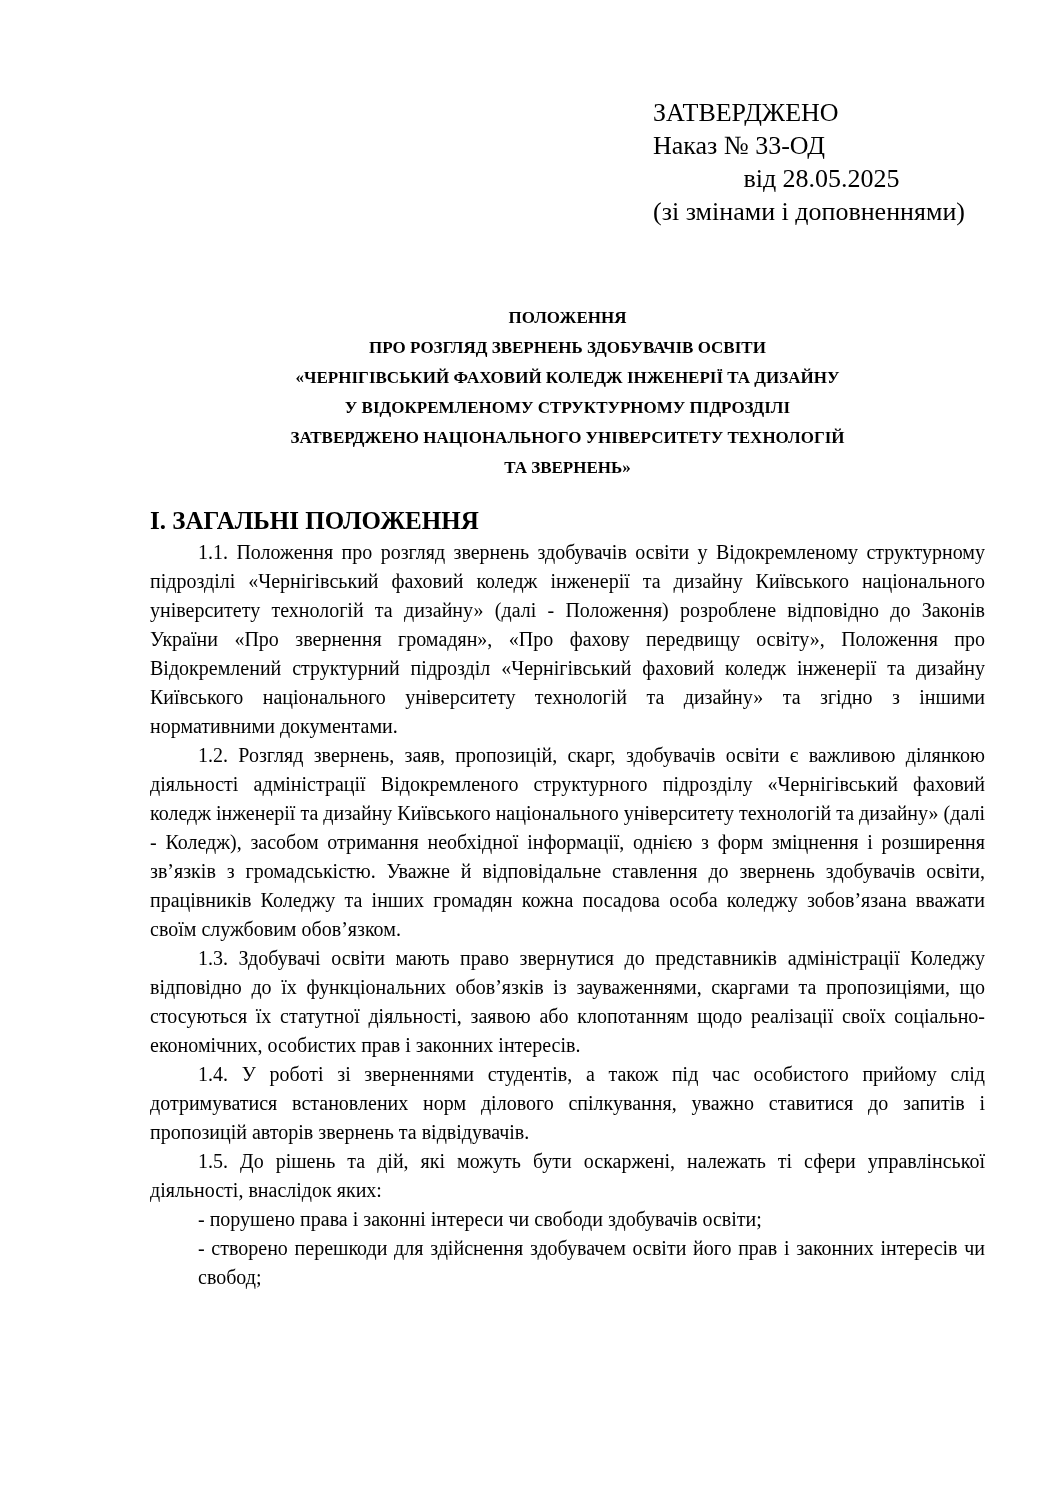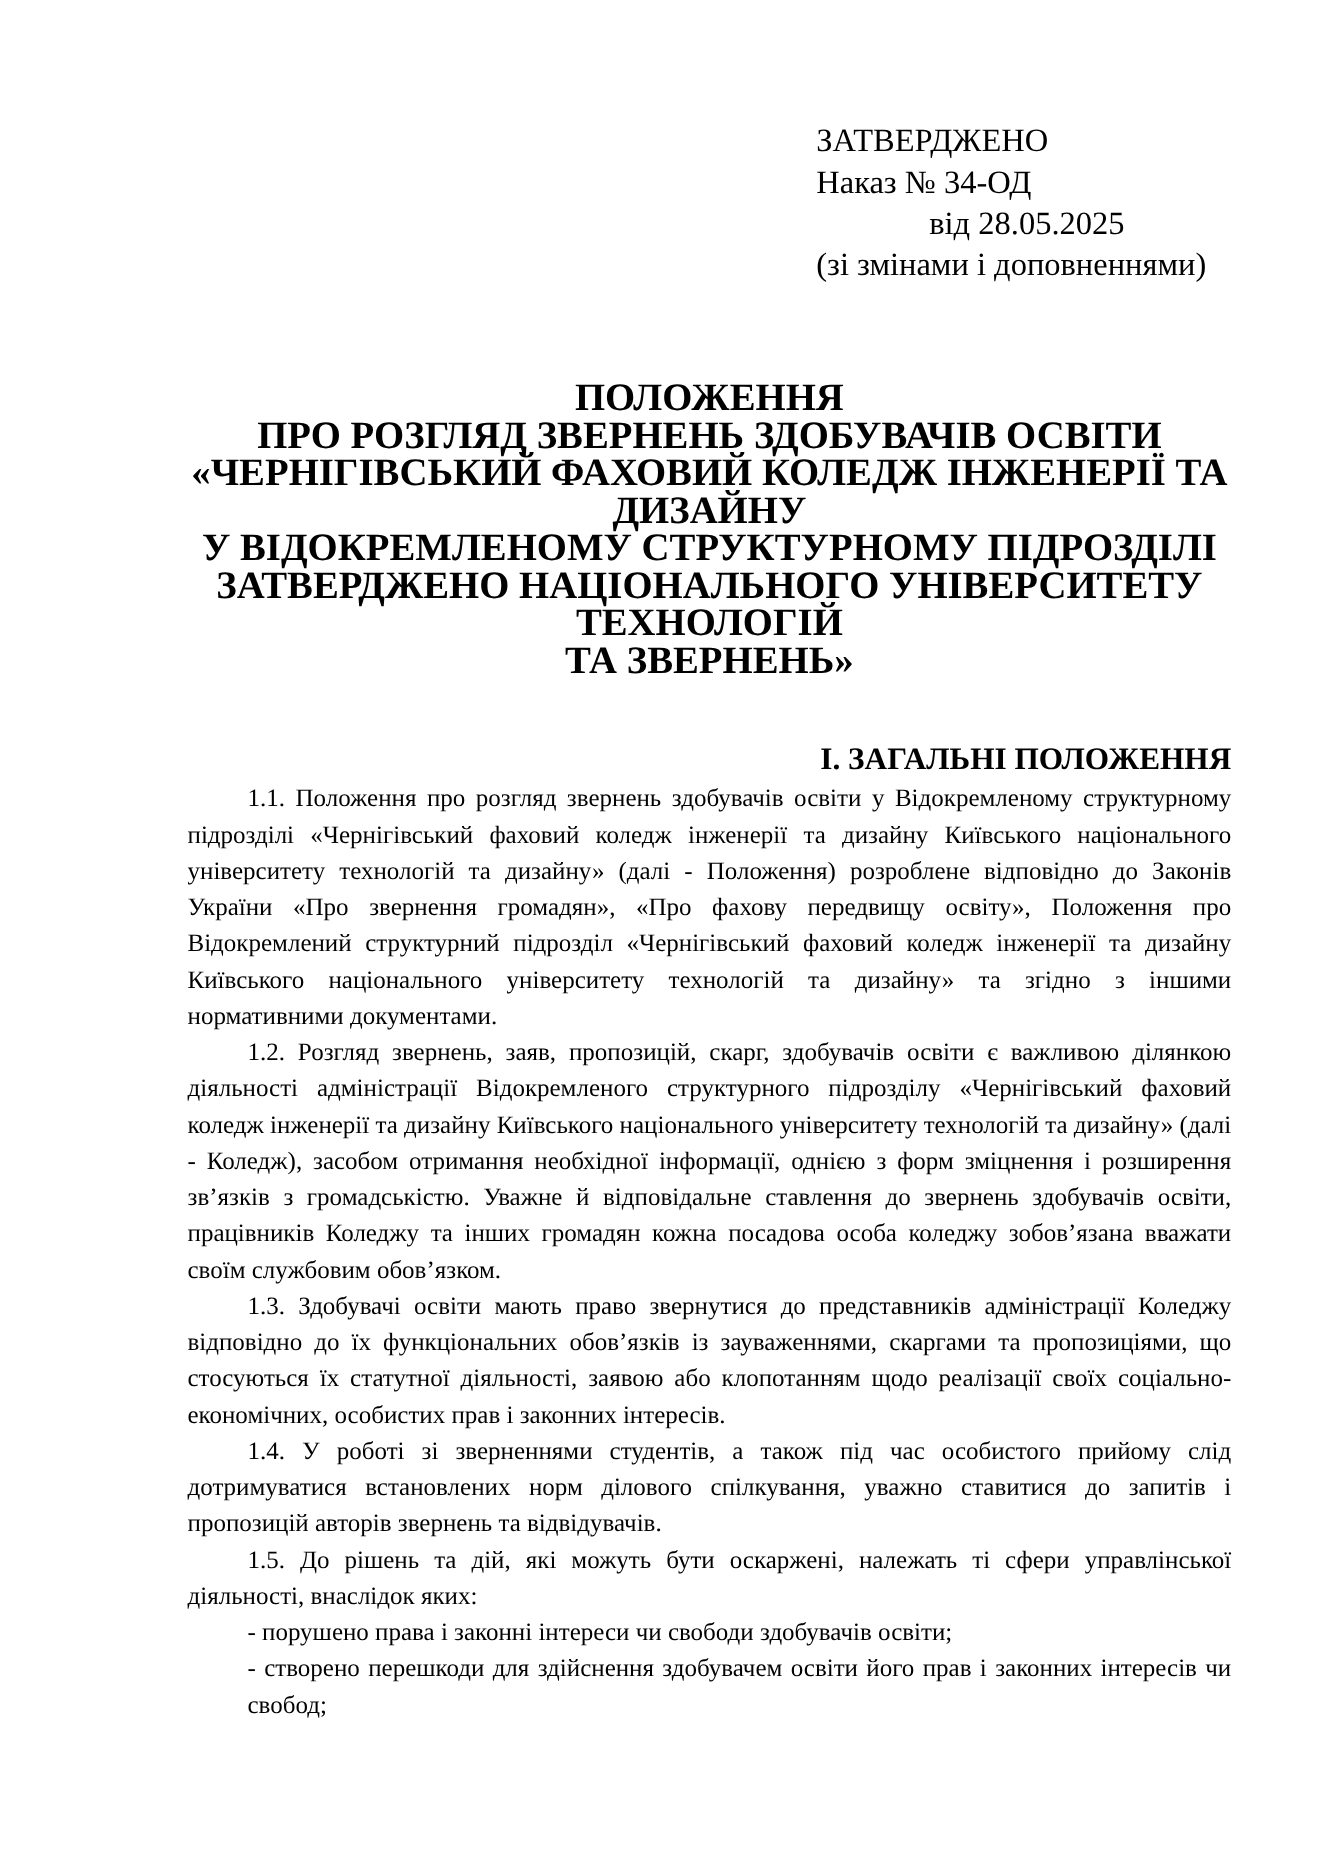--- a/index.html
+++ b/index.html
@@ -26,28 +26,28 @@
     text-align: left;
   }
   .approval-line { white-space: nowrap; }
   .approval-line.date { padding-left: 5px; text-align: center; }
 
   
   .title {
     margin-top: 75px;
     text-align: center;
     font-weight: bold;
-    font-size: 31px;
+    font-size: 17px;
     line-height: 30px;
   }
 
   
   .section-heading {
-    margin: 50px 0 0 0;
-    text-align: right;
+    margin: 23px 0 0 0;
+    text-align: left;
     font-weight: bold;
     font-size: 25px;
     line-height: 30px;
   }
 
   
   .body-text {
     margin-top: 2px;
     font-size: 20px;
     line-height: 29px;
@@ -63,21 +63,21 @@
     text-indent: 0;
   }
 </style>
 </head>
 <body>
 
 <div class="page">
 
   <div class="approval">
     <div class="approval-line">ЗАТВЕРДЖЕНО</div>
-    <div class="approval-line">Наказ № 34-ОД</div>
+    <div class="approval-line">Наказ № 33-ОД</div>
     <div class="approval-line date">від 28.05.2025</div>
     <div class="approval-line">(зі змінами і доповненнями)</div>
   </div>
 
   <div class="title">
     <div>ПОЛОЖЕННЯ</div>
     <div>ПРО РОЗГЛЯД ЗВЕРНЕНЬ ЗДОБУВАЧІВ ОСВІТИ</div>
     <div>«ЧЕРНІГІВСЬКИЙ ФАХОВИЙ КОЛЕДЖ ІНЖЕНЕРІЇ ТА ДИЗАЙНУ</div>
     <div>У ВІДОКРЕМЛЕНОМУ СТРУКТУРНОМУ ПІДРОЗДІЛІ</div>
     <div>ЗАТВЕРДЖЕНО НАЦІОНАЛЬНОГО УНІВЕРСИТЕТУ ТЕХНОЛОГІЙ</div>

